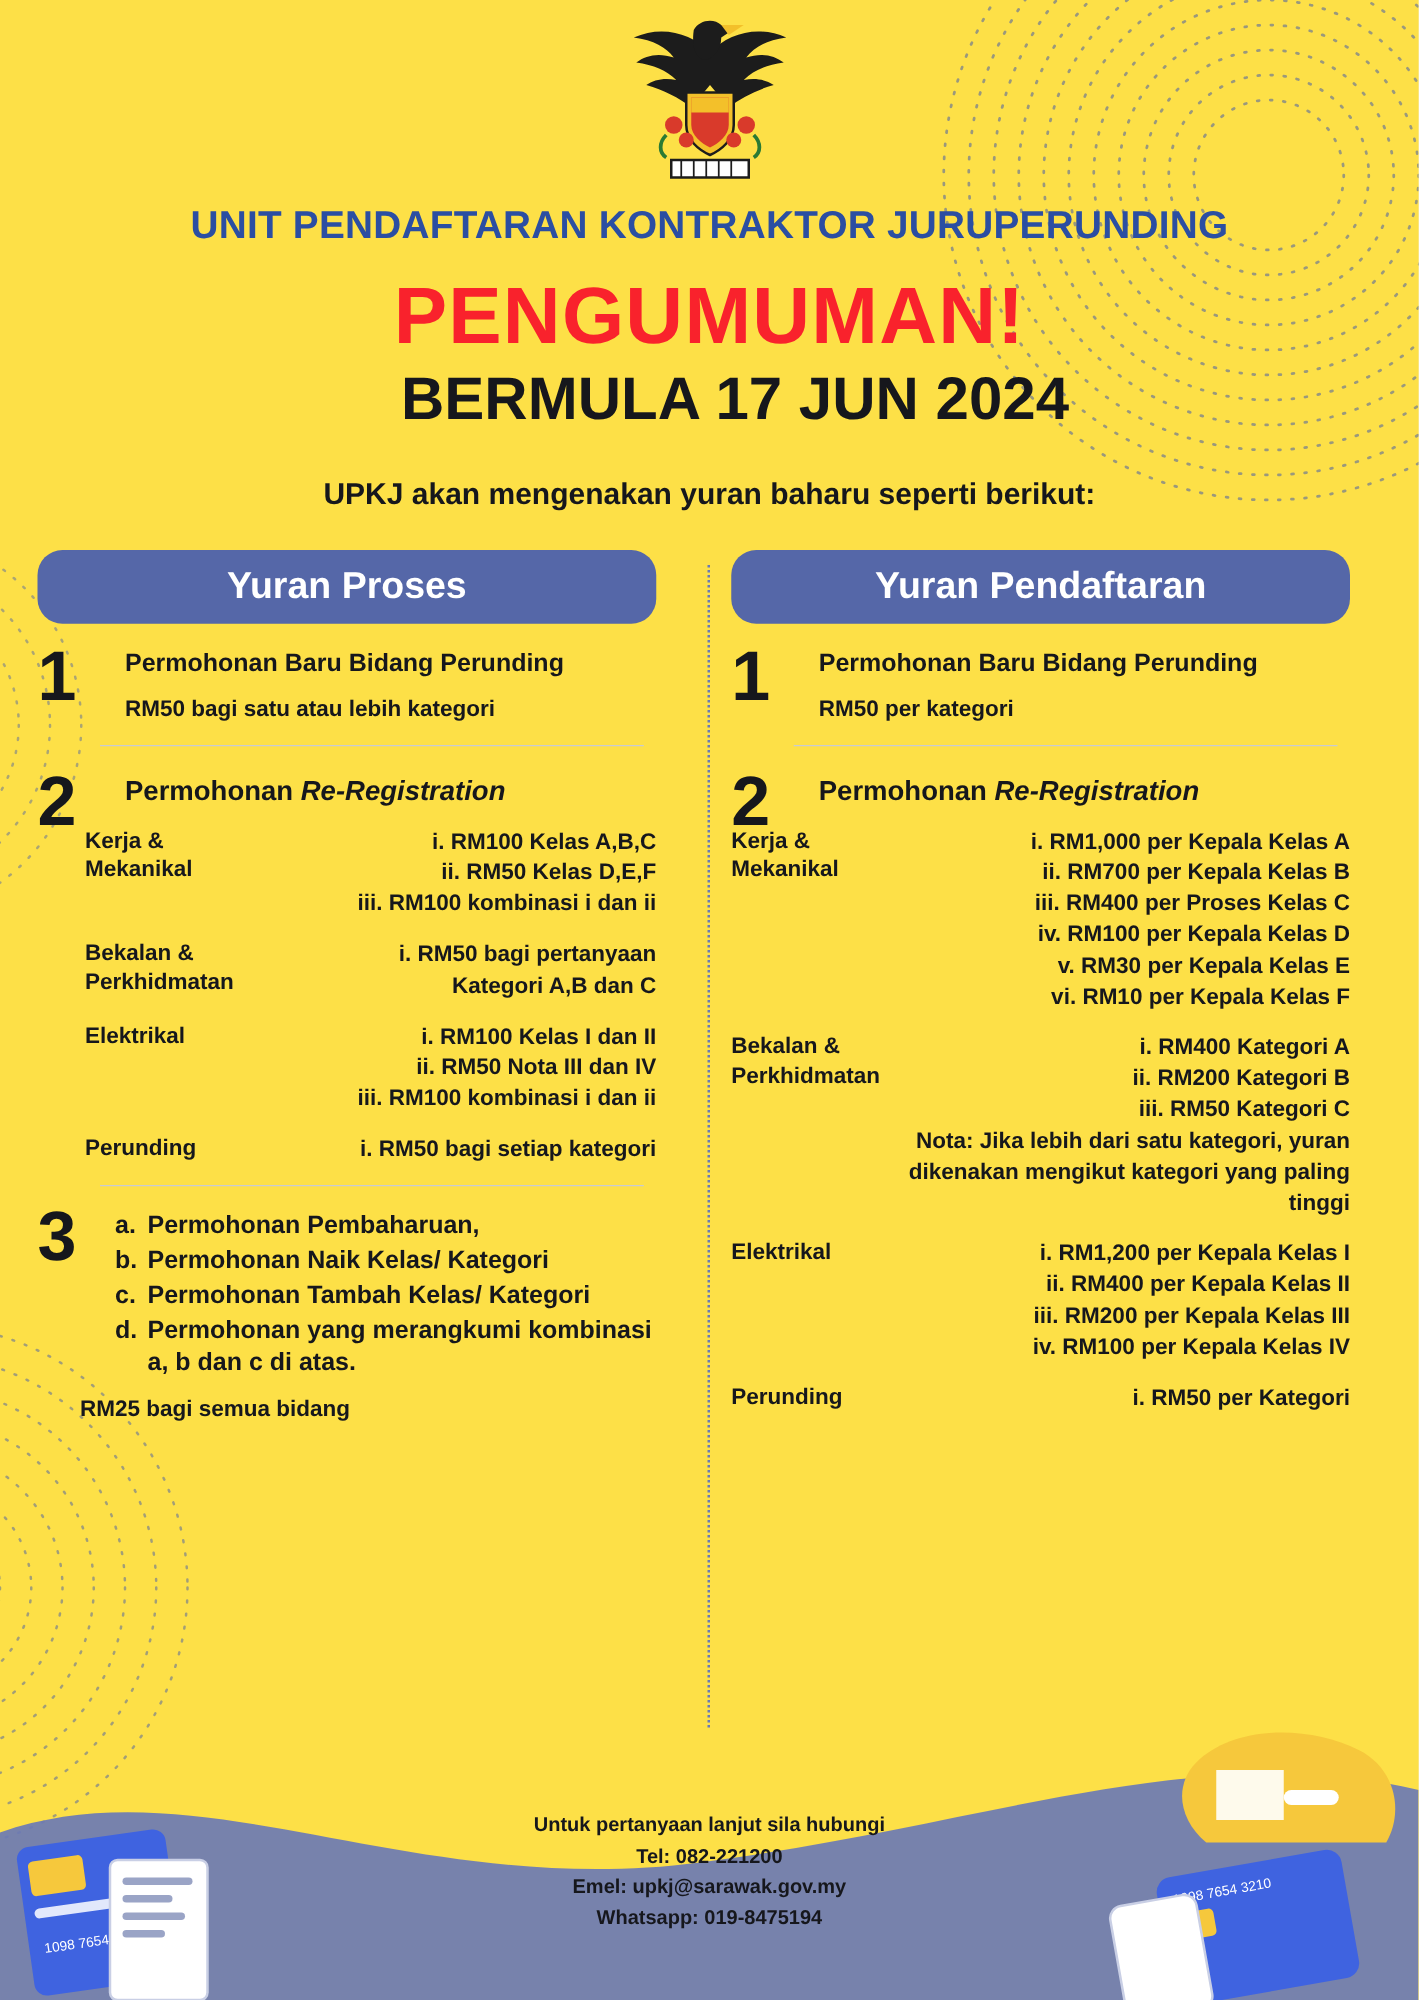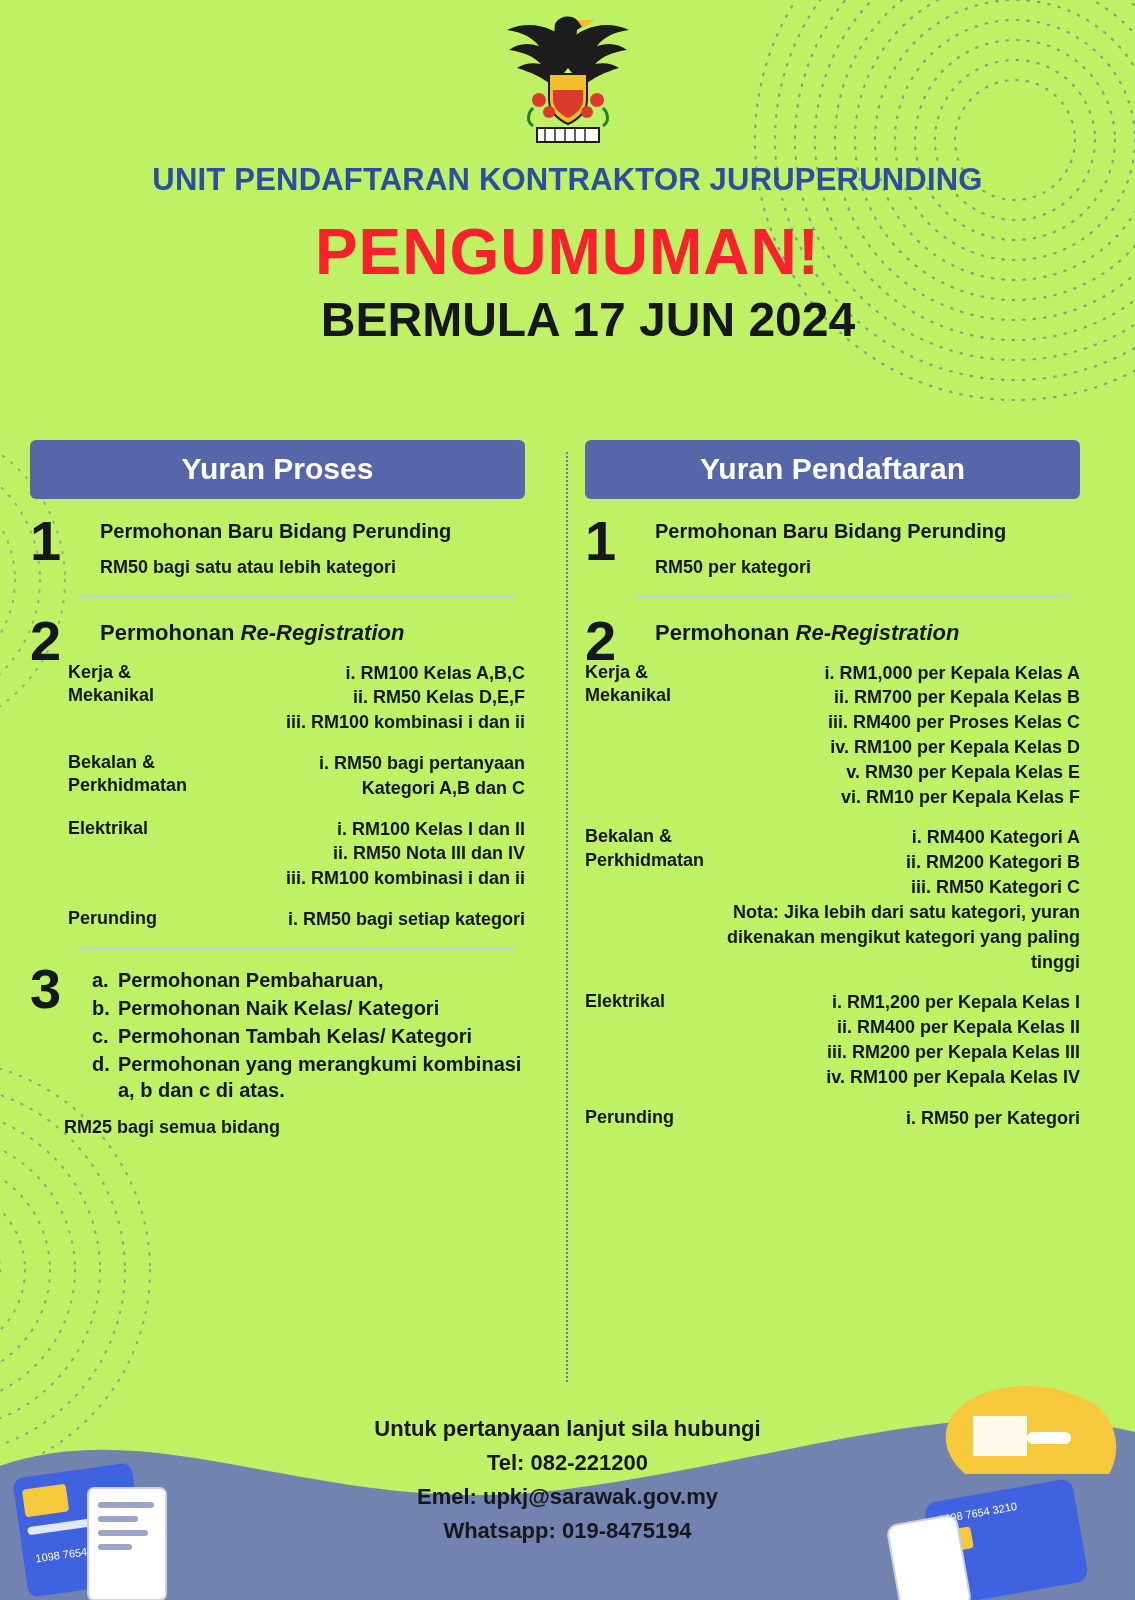--- a/index.html
+++ b/index.html
@@ -6,21 +6,21 @@
   html, body { margin:0; padding:0; }
   body {
     width:1135px; height:1600px;
     font-family:"Liberation Sans", sans-serif;
     background:#f2f3f5;
     position:relative;
     overflow:hidden;
   }
   .poster {
     position:absolute; inset:0;
-    background:#bef264;
+    background:#fde047;
     overflow:hidden;
   }
   
   .arc-tr { position:absolute; top:-120px; right:-140px; width:560px; height:560px; opacity:.55; }
   .arc-bl { position:absolute; bottom:120px; left:-180px; width:420px; height:420px; opacity:.5; }
   .arc-ml { position:absolute; top:430px; left:-150px; width:300px; height:300px; opacity:.45; }
 
   
   .wave { position:absolute; left:0; right:0; bottom:0; height:230px; }
 
@@ -50,21 +50,21 @@
     color:#16171c;
     font-size:24px; font-weight:bold;
   }
 
   
   .col { position:absolute; top:440px; }
   .col-left  { left:30px;  width:495px; }
   .col-right { left:585px; width:495px; }
   .col-head {
     background:#5567a8; color:#fff;
-    border-radius:6px;
+    border-radius:20px;
     text-align:center;
     font-size:30px; font-weight:bold;
     padding:12px 0 13px 0;
   }
   .divider-vert {
     position:absolute; left:566px; top:452px;
     width:0; height:930px;
     border-left:2px dotted #6b7ab5;
   }
 
@@ -93,21 +93,21 @@
 
   .list3 { margin-left:62px; }
   .list3 .li { font-size:20px; font-weight:bold; color:#16171c; line-height:1.3; margin-bottom:2px; display:flex; }
   .list3 .li .mk { width:26px; flex:none; }
   .note-25 { margin-left:34px; margin-top:14px; font-size:18px; font-weight:bold; color:#16171c; }
 
   
   .footer {
     position:absolute; left:0; right:0; bottom:52px;
     text-align:center; color:#16171c;
-    font-size:22px; font-weight:bold; line-height:1.55;
+    font-size:16px; font-weight:bold; line-height:1.55;
   }
 
   
   .ill-left  { position:absolute; left:10px; bottom:0; width:190px; height:190px; }
   .ill-right { position:absolute; right:8px; bottom:0; width:250px; height:230px; }
 </style>
 </head>
 <body>
 
 <div class="poster">
@@ -173,20 +173,21 @@
         <line x1="62" y1="120" x2="62" y2="134"></line>
       <line x1="72" y1="120" x2="72" y2="134"></line>
         <line x1="82" y1="120" x2="82" y2="134"></line>
       <line x1="92" y1="120" x2="92" y2="134"></line>
     </g>
   </svg>
 
   <div class="title-unit">UNIT PENDAFTARAN KONTRAKTOR JURUPERUNDING</div>
   <div class="title-main">PENGUMUMAN!</div>
   <div class="title-date">BERMULA 17 JUN 2024</div>
+  <div class="subtitle">UPKJ akan mengenakan yuran baharu seperti berikut:</div>
 
   <div class="divider-vert"></div>
 
   <div class="col col-left">
     <div class="col-head">Yuran Proses</div>
 
     <div class="item" style="margin-top:20px;">
       <div class="num">1</div>
       <div class="item-body">
         <div class="item-title">Permohonan Baru Bidang Perunding</div>

